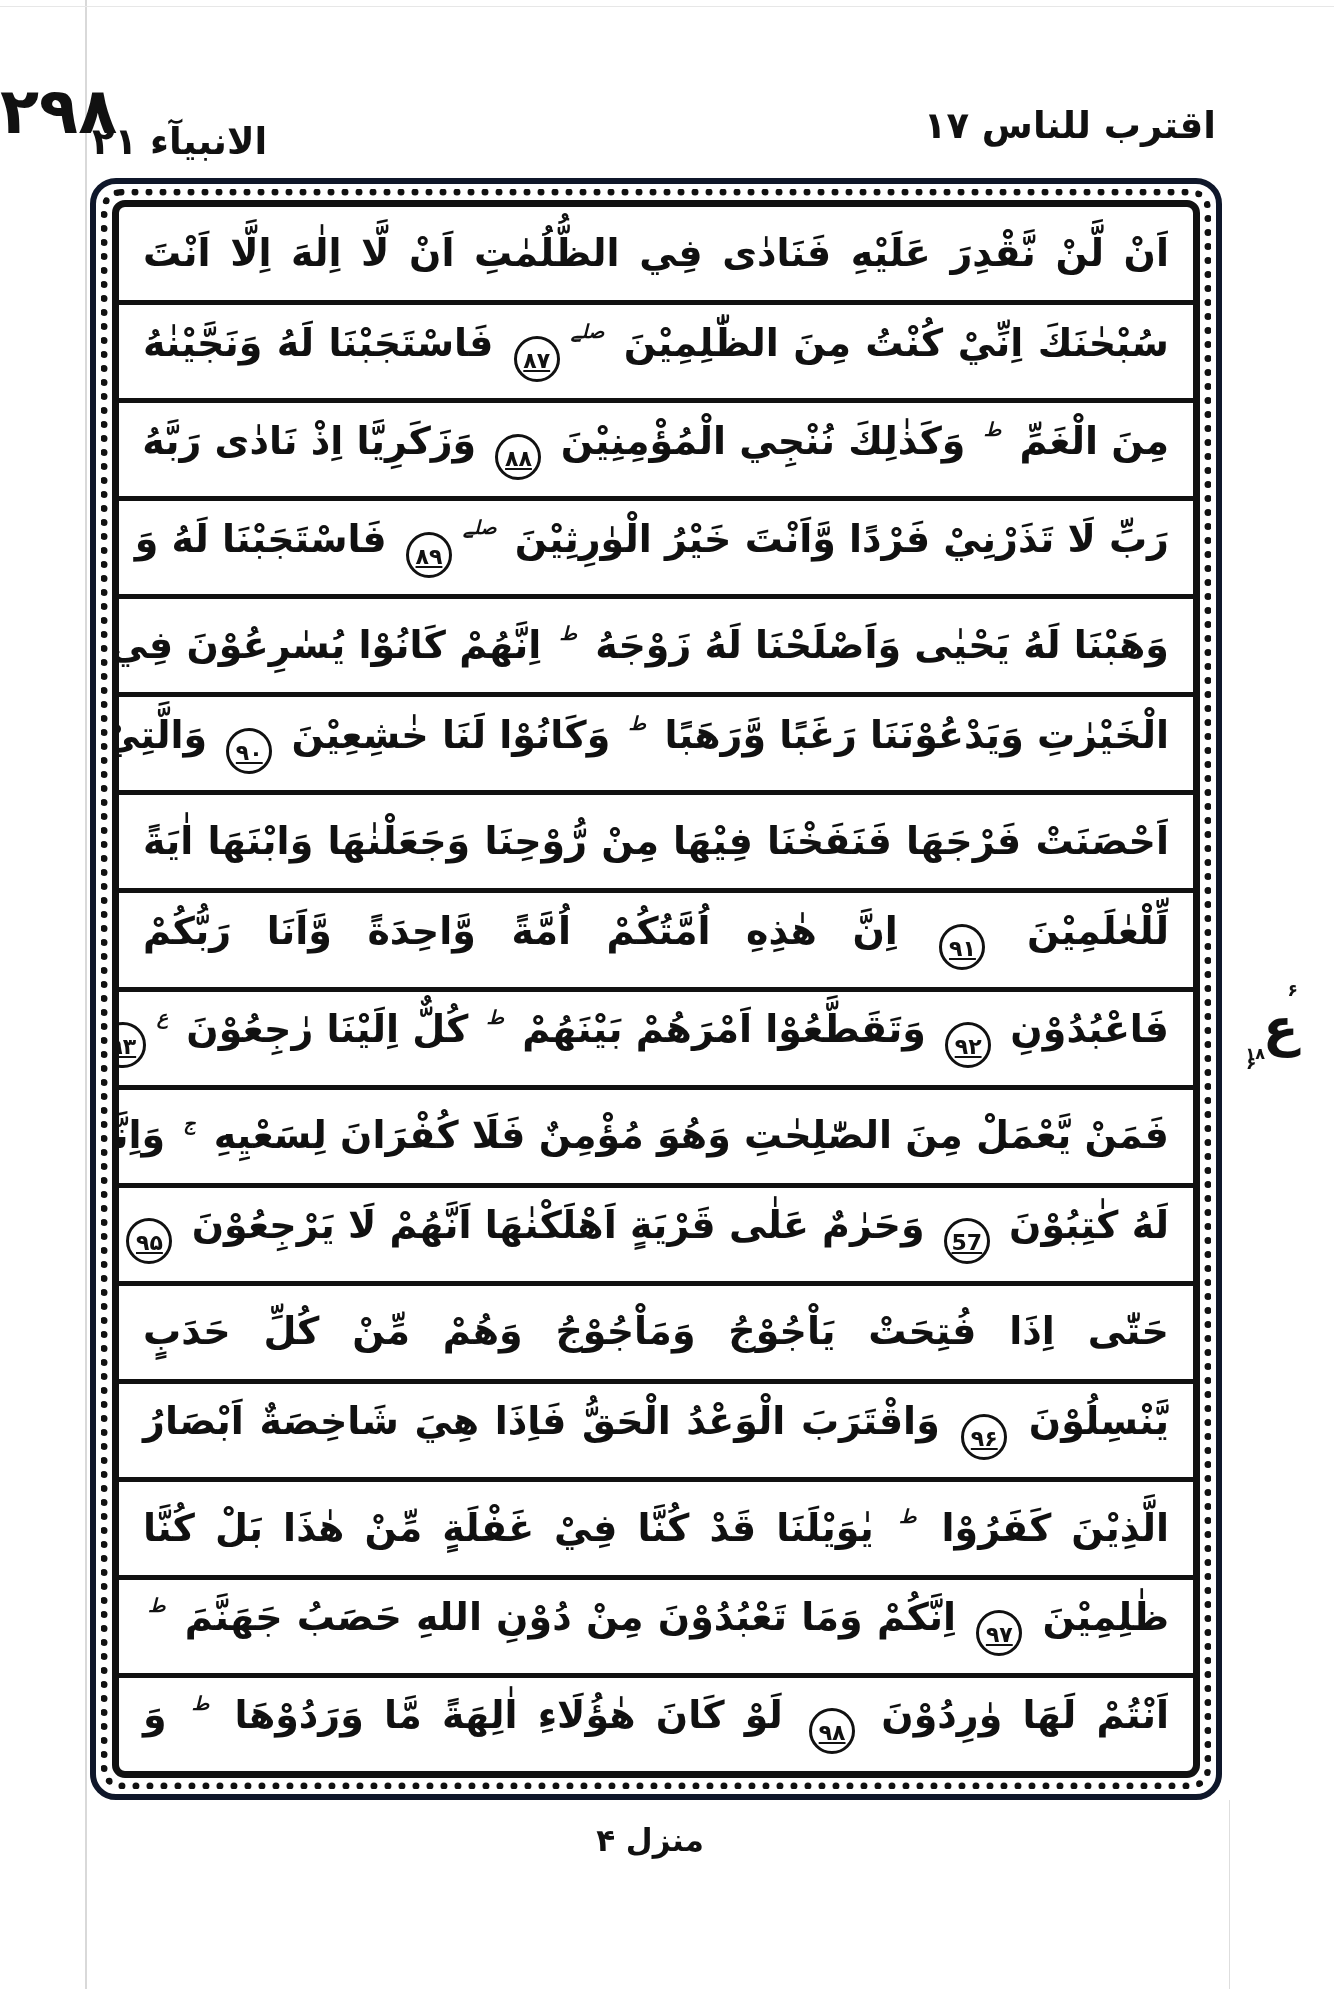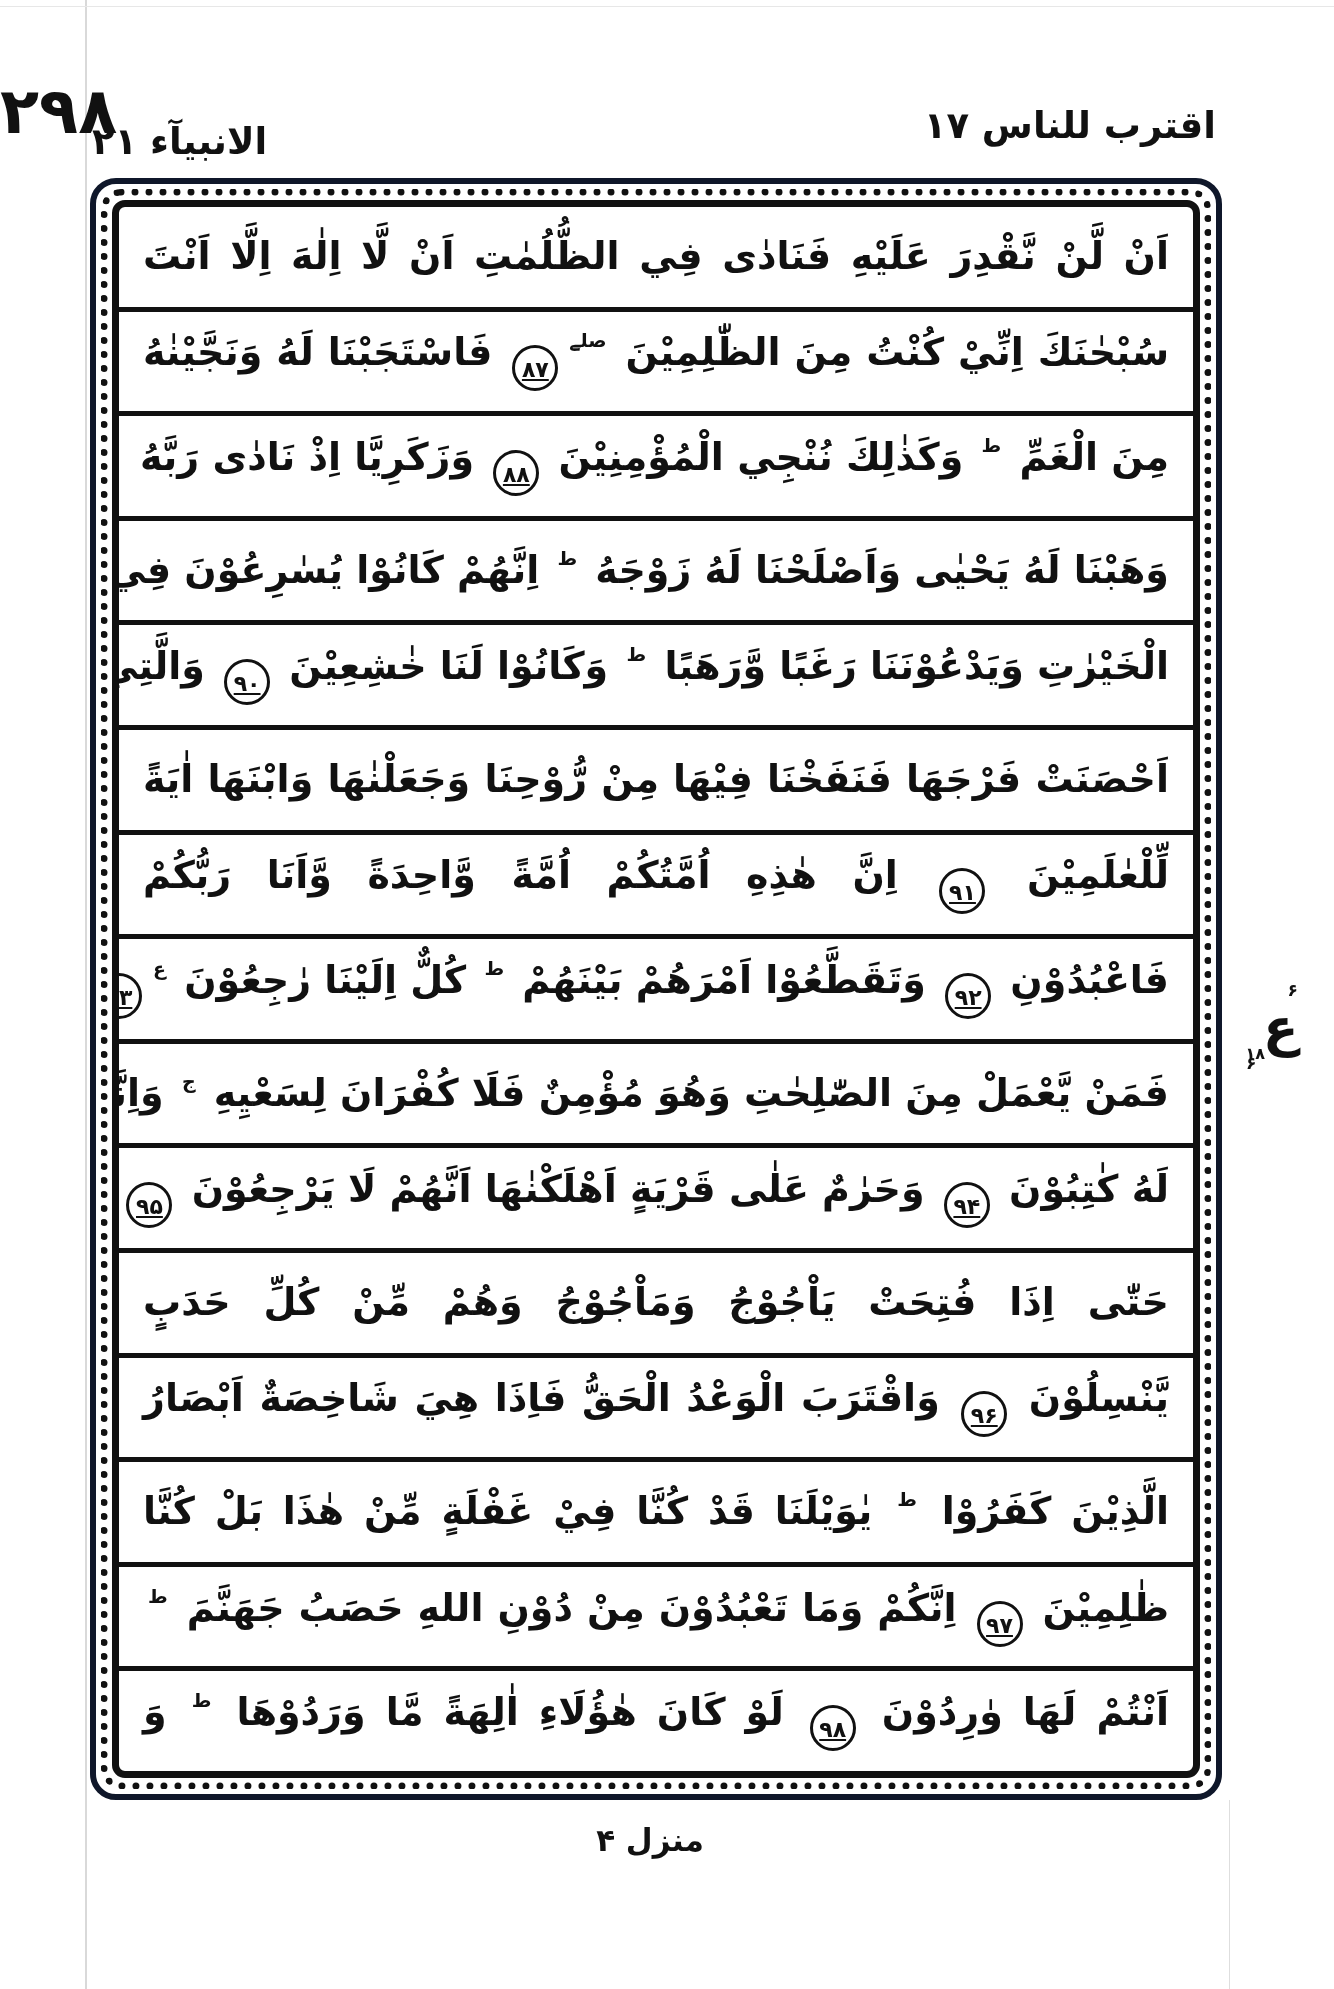--- a/index.html
+++ b/index.html
@@ -30,21 +30,21 @@
   .line-text{
     width:100%;direction:rtl;font-size:38px;font-weight:bold;line-height:1.15;
     text-align:justify;text-align-last:justify;white-space:nowrap;
   }
   .verse-badge{
     display:inline-block;width:46px;height:46px;border:3px solid #111;border-radius:50%;
     font-size:22px;line-height:44px;text-align:left;text-align-last:center;
     vertical-align:-12px;margin:0 6px;box-sizing:border-box;font-weight:bold;white-space:nowrap;text-decoration:underline;
   }
   .pause-mark{
-    display:inline-block;font-size:19px;font-weight:bold;vertical-align:18px;margin:0 5px;line-height:1;
+    display:inline-block;font-size:19px;font-weight:bold;vertical-align:18px;margin:0 5px;line-height:1;font-style:italic;
   }
 
   
   .ruku{position:absolute;left:1228px;top:982px;width:86px;direction:rtl;text-align:center;}
   .ruku .t{font-size:17px;font-weight:bold;text-align:right;padding-right:16px;line-height:1;}
   .ruku .m{font-size:52px;font-weight:bold;line-height:1;margin-top:2px;}
   .ruku .m .cnt{font-size:16px;font-weight:bold;position:relative;top:14px;right:-2px;}
   .ruku .b{font-size:17px;font-weight:bold;text-align:left;padding-left:18px;line-height:1;margin-top:2px;}
 
   
@@ -70,39 +70,42 @@
           <div class="line-row">
             <div class="line-text">اَنْ لَّنْ نَّقْدِرَ عَلَيْهِ فَنَادٰى فِي الظُّلُمٰتِ اَنْ لَّا اِلٰهَ اِلَّا اَنْتَ</div>
           </div>
           <div class="line-row">
             <div class="line-text">سُبْحٰنَكَ اِنِّيْ كُنْتُ مِنَ الظّٰلِمِيْنَ <span class="pause-mark">صلے</span><span class="verse-badge">۸۷</span> فَاسْتَجَبْنَا لَهُ وَنَجَّيْنٰهُ</div>
           </div>
           <div class="line-row">
             <div class="line-text">مِنَ الْغَمِّ <span class="pause-mark">ط</span> وَكَذٰلِكَ نُنْجِي الْمُؤْمِنِيْنَ <span class="verse-badge">۸۸</span> وَزَكَرِيَّا اِذْ نَادٰى رَبَّهُ</div>
           </div>
           <div class="line-row">
+            <div class="line-text">رَبِّ لَا تَذَرْنِيْ فَرْدًا وَّاَنْتَ خَيْرُ الْوٰرِثِيْنَ <span class="pause-mark">صلے</span><span class="verse-badge">۸۹</span> فَاسْتَجَبْنَا لَهُ وَ</div>
+          </div>
+          <div class="line-row">
             <div class="line-text">وَهَبْنَا لَهُ يَحْيٰى وَاَصْلَحْنَا لَهُ زَوْجَهُ <span class="pause-mark">ط</span> اِنَّهُمْ كَانُوْا يُسٰرِعُوْنَ فِي</div>
           </div>
           <div class="line-row">
             <div class="line-text">الْخَيْرٰتِ وَيَدْعُوْنَنَا رَغَبًا وَّرَهَبًا <span class="pause-mark">ط</span> وَكَانُوْا لَنَا خٰشِعِيْنَ <span class="verse-badge">۹۰</span> وَالَّتِيْ</div>
           </div>
           <div class="line-row">
             <div class="line-text">اَحْصَنَتْ فَرْجَهَا فَنَفَخْنَا فِيْهَا مِنْ رُّوْحِنَا وَجَعَلْنٰهَا وَابْنَهَا اٰيَةً</div>
           </div>
           <div class="line-row">
             <div class="line-text">لِّلْعٰلَمِيْنَ <span class="verse-badge">۹۱</span> اِنَّ هٰذِهِ اُمَّتُكُمْ اُمَّةً وَّاحِدَةً وَّاَنَا رَبُّكُمْ</div>
           </div>
           <div class="line-row">
             <div class="line-text">فَاعْبُدُوْنِ <span class="verse-badge">۹۲</span> وَتَقَطَّعُوْا اَمْرَهُمْ بَيْنَهُمْ <span class="pause-mark">ط</span> كُلٌّ اِلَيْنَا رٰجِعُوْنَ <span class="pause-mark">ع</span><span class="verse-badge">۹۳</span></div>
           </div>
           <div class="line-row">
             <div class="line-text">فَمَنْ يَّعْمَلْ مِنَ الصّٰلِحٰتِ وَهُوَ مُؤْمِنٌ فَلَا كُفْرَانَ لِسَعْيِهِ <span class="pause-mark">ج</span> وَاِنَّا</div>
           </div>
           <div class="line-row">
-            <div class="line-text">لَهُ كٰتِبُوْنَ <span class="verse-badge">۹۴</span> وَحَرٰمٌ عَلٰى قَرْيَةٍ اَهْلَكْنٰهَا اَنَّهُمْ لَا يَرْجِعُوْنَ <span class="verse-badge">۹۵</span></div>
+            <div class="line-text">لَهُ كٰتِبُوْنَ <span class="verse-badge">57</span> وَحَرٰمٌ عَلٰى قَرْيَةٍ اَهْلَكْنٰهَا اَنَّهُمْ لَا يَرْجِعُوْنَ <span class="verse-badge">۹۵</span></div>
           </div>
           <div class="line-row">
             <div class="line-text">حَتّٰى اِذَا فُتِحَتْ يَاْجُوْجُ وَمَاْجُوْجُ وَهُمْ مِّنْ كُلِّ حَدَبٍ</div>
           </div>
           <div class="line-row">
             <div class="line-text">يَّنْسِلُوْنَ <span class="verse-badge">۹۶</span> وَاقْتَرَبَ الْوَعْدُ الْحَقُّ فَاِذَا هِيَ شَاخِصَةٌ اَبْصَارُ</div>
           </div>
           <div class="line-row">
             <div class="line-text">الَّذِيْنَ كَفَرُوْا <span class="pause-mark">ط</span> يٰوَيْلَنَا قَدْ كُنَّا فِيْ غَفْلَةٍ مِّنْ هٰذَا بَلْ كُنَّا</div>
           </div>

